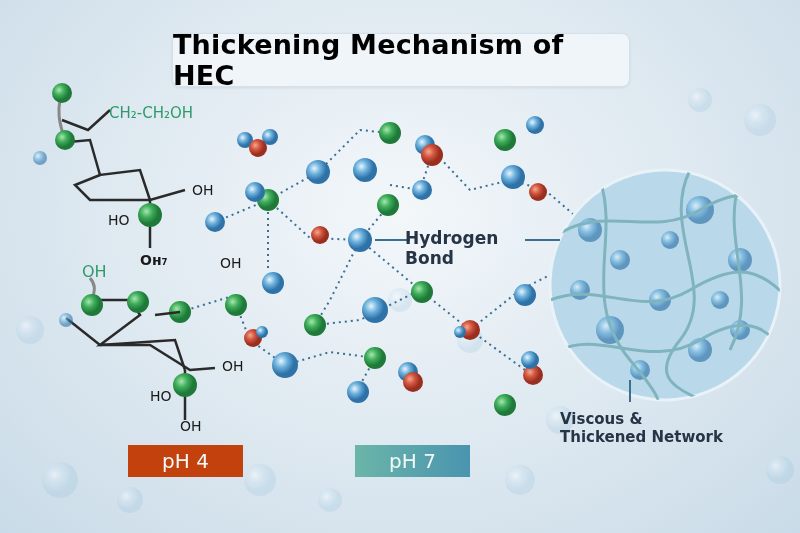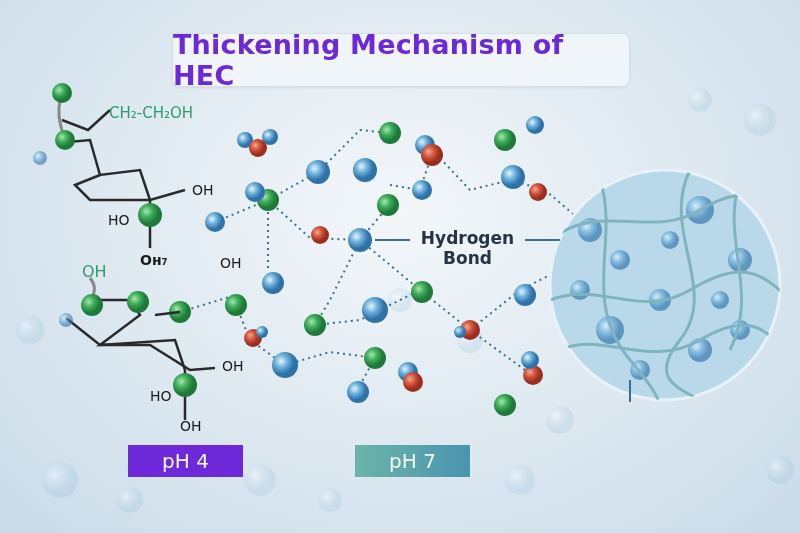--- a/index.html
+++ b/index.html
@@ -4,22 +4,22 @@
 <style>
   html, body { margin:0; padding:0; }
   body { width:800px; height:533px; overflow:hidden; position:relative;
     font-family: "DejaVu Sans", sans-serif;
     background: radial-gradient(ellipse at 50% 40%, #f3f7fa 0%, #dde8f0 55%, #c9dbe8 100%); }
   .bubbles { position:absolute; inset:0; }
   .title-box { position:absolute; left:172px; top:33px; width:456px; height:52px;
     background:rgba(240,245,249,0.92); border:1px solid #d6e0e8; border-radius:8px;
     display:flex; align-items:center; justify-content:center;
     box-shadow:0 1px 3px rgba(0,0,0,0.08); }
-  .title { font-size:27px; font-weight:bold; color:#6d28d9; letter-spacing:0.2px; }
-  .lbl { position:absolute; font-weight:bold; color:#263446; text-align:center; line-height:1.2; }
+  .title { font-size:27px; font-weight:bold; color:#000000; letter-spacing:0.2px; }
+  .lbl { position:absolute; font-weight:bold; color:#263446; text-align:left; line-height:1.2; }
   .chem { position:absolute; font-size:14px; color:#1a1a1a; }
   .chem.green { color:#2e9a6a; }
   .badge { position:absolute; height:32px; display:flex; align-items:center; justify-content:center;
     color:#f2f8f8; font-size:20px; }
   svg { position:absolute; left:0; top:0; }
 </style>
 </head>
 <body>
 
 <svg class="bubbles" width="800" height="533">
@@ -193,16 +193,18 @@
 <div class="chem" style="left:222px;top:358px;">OH</div>
 <div class="chem" style="left:150px;top:388px;">HO</div>
 <div class="chem" style="left:180px;top:418px;">OH</div>
 
 <div class="lbl" style="left:405px;top:228px;width:125px;font-size:17px;">
   <div>Hydrogen</div>
   <div>Bond</div>
 </div>
 
 <div class="lbl" style="left:560px;top:410px;width:200px;font-size:15px;">
+  <div>Viscous &amp;</div>
+  <div>Thickened Network</div>
 </div>
 
-<div class="badge" style="left:128px;top:445px;width:115px;background:#6d28d9;">pH 4</div>
+<div class="badge" style="left:128px;top:445px;width:115px;background:#c2410c;">pH 4</div>
 <div class="badge" style="left:355px;top:445px;width:115px;background:linear-gradient(90deg,#6bb5a8,#4a94b0);">pH 7</div>
 
 </body></html>

